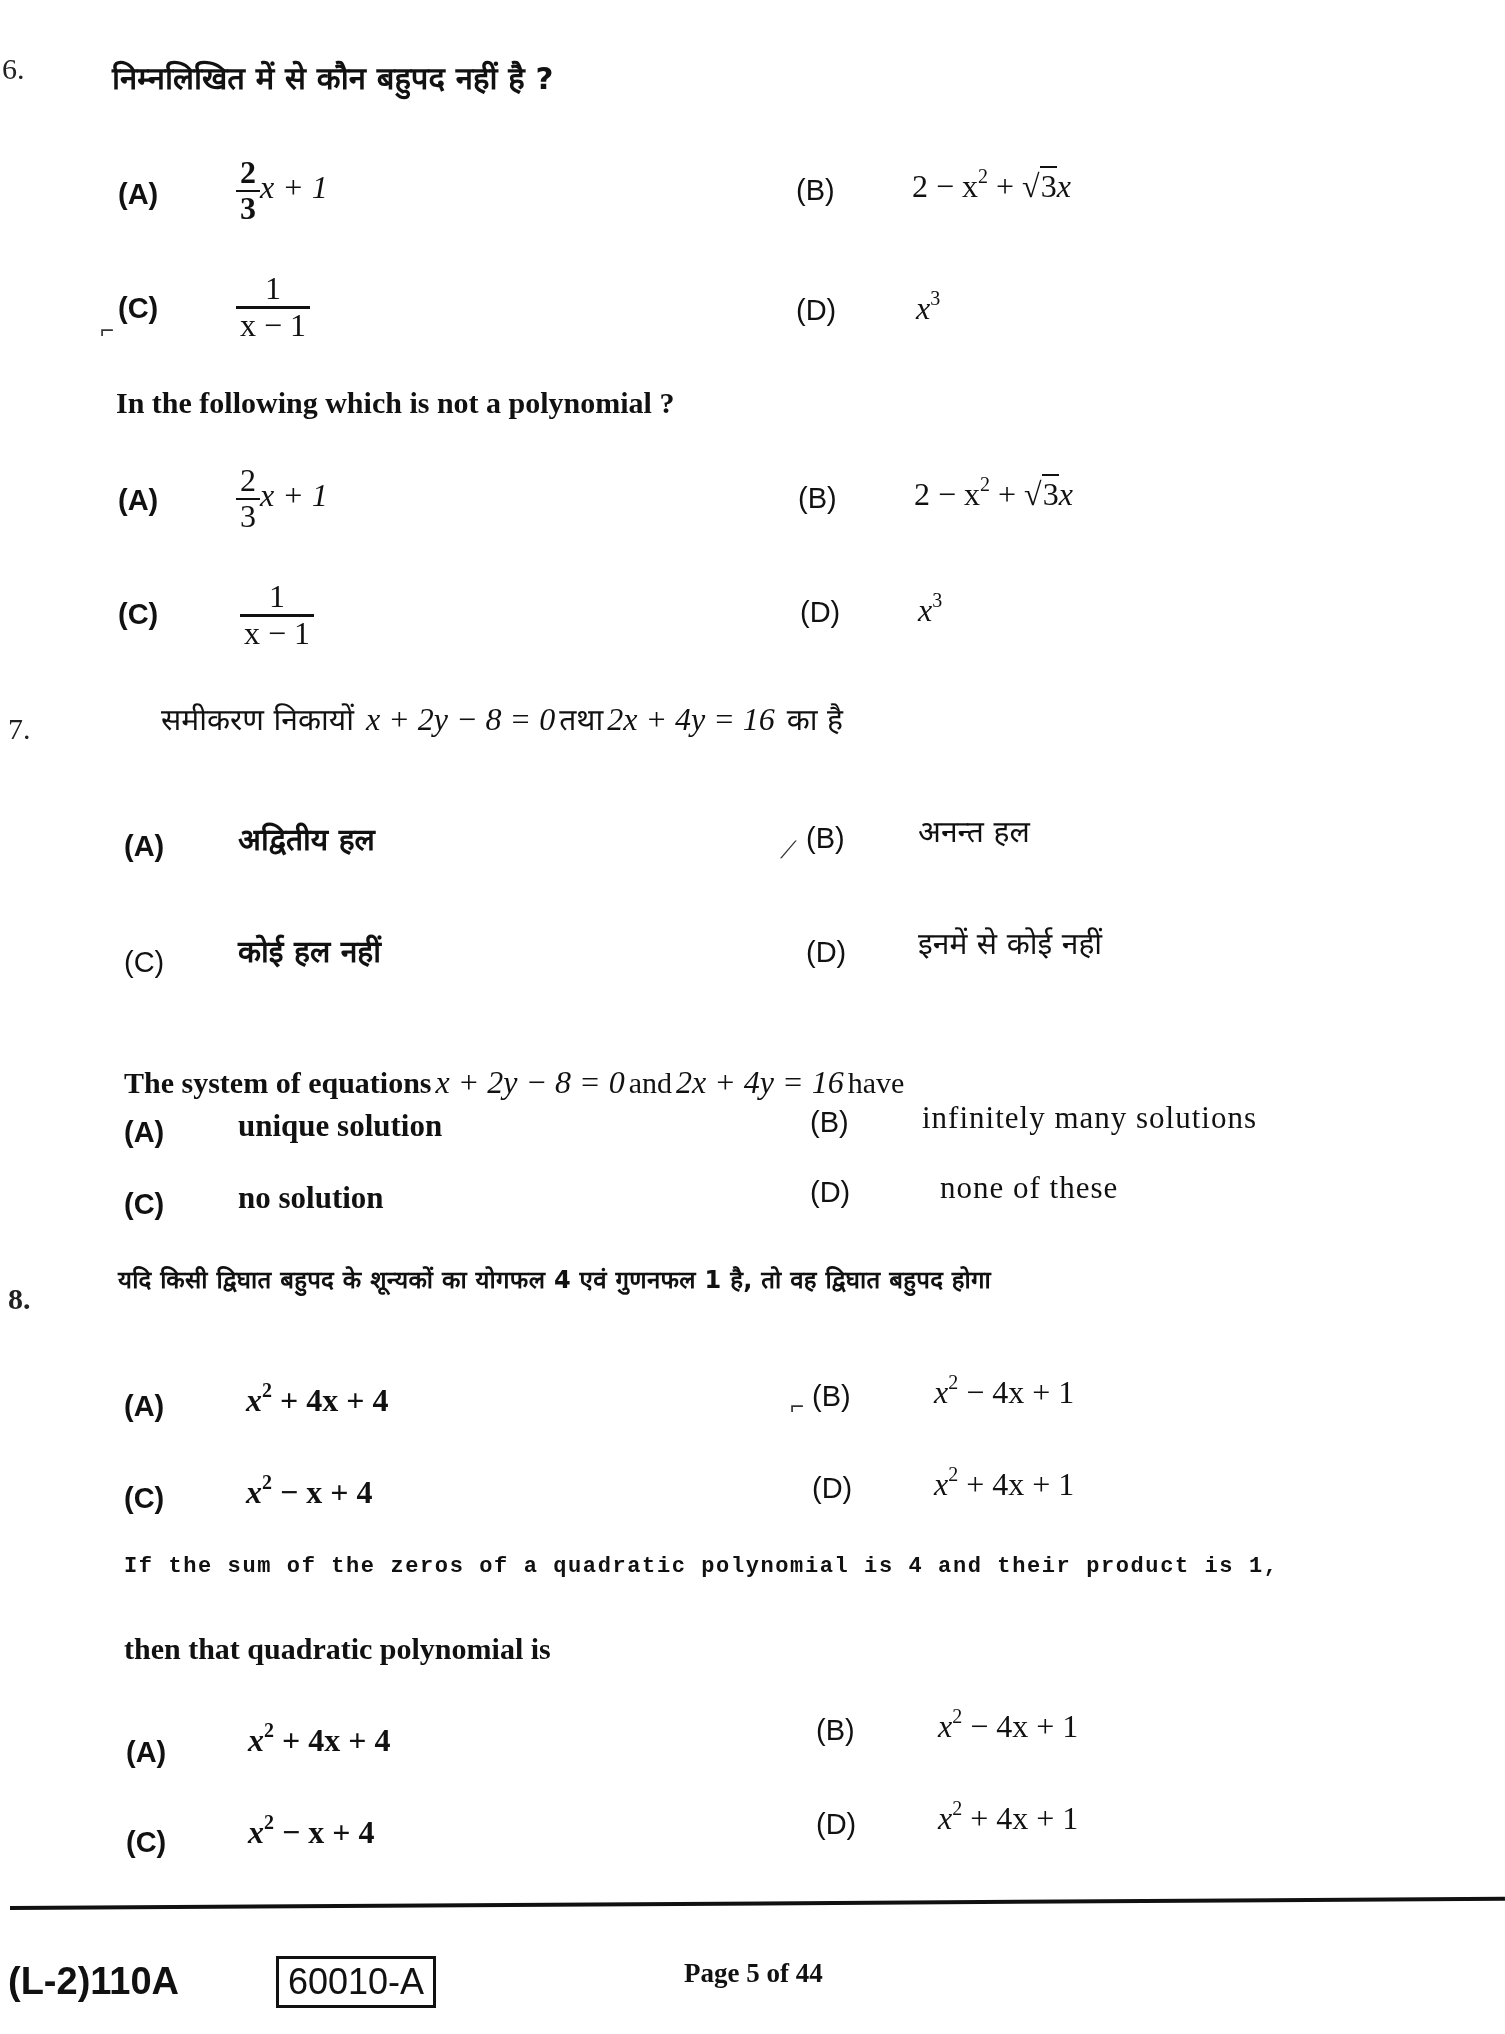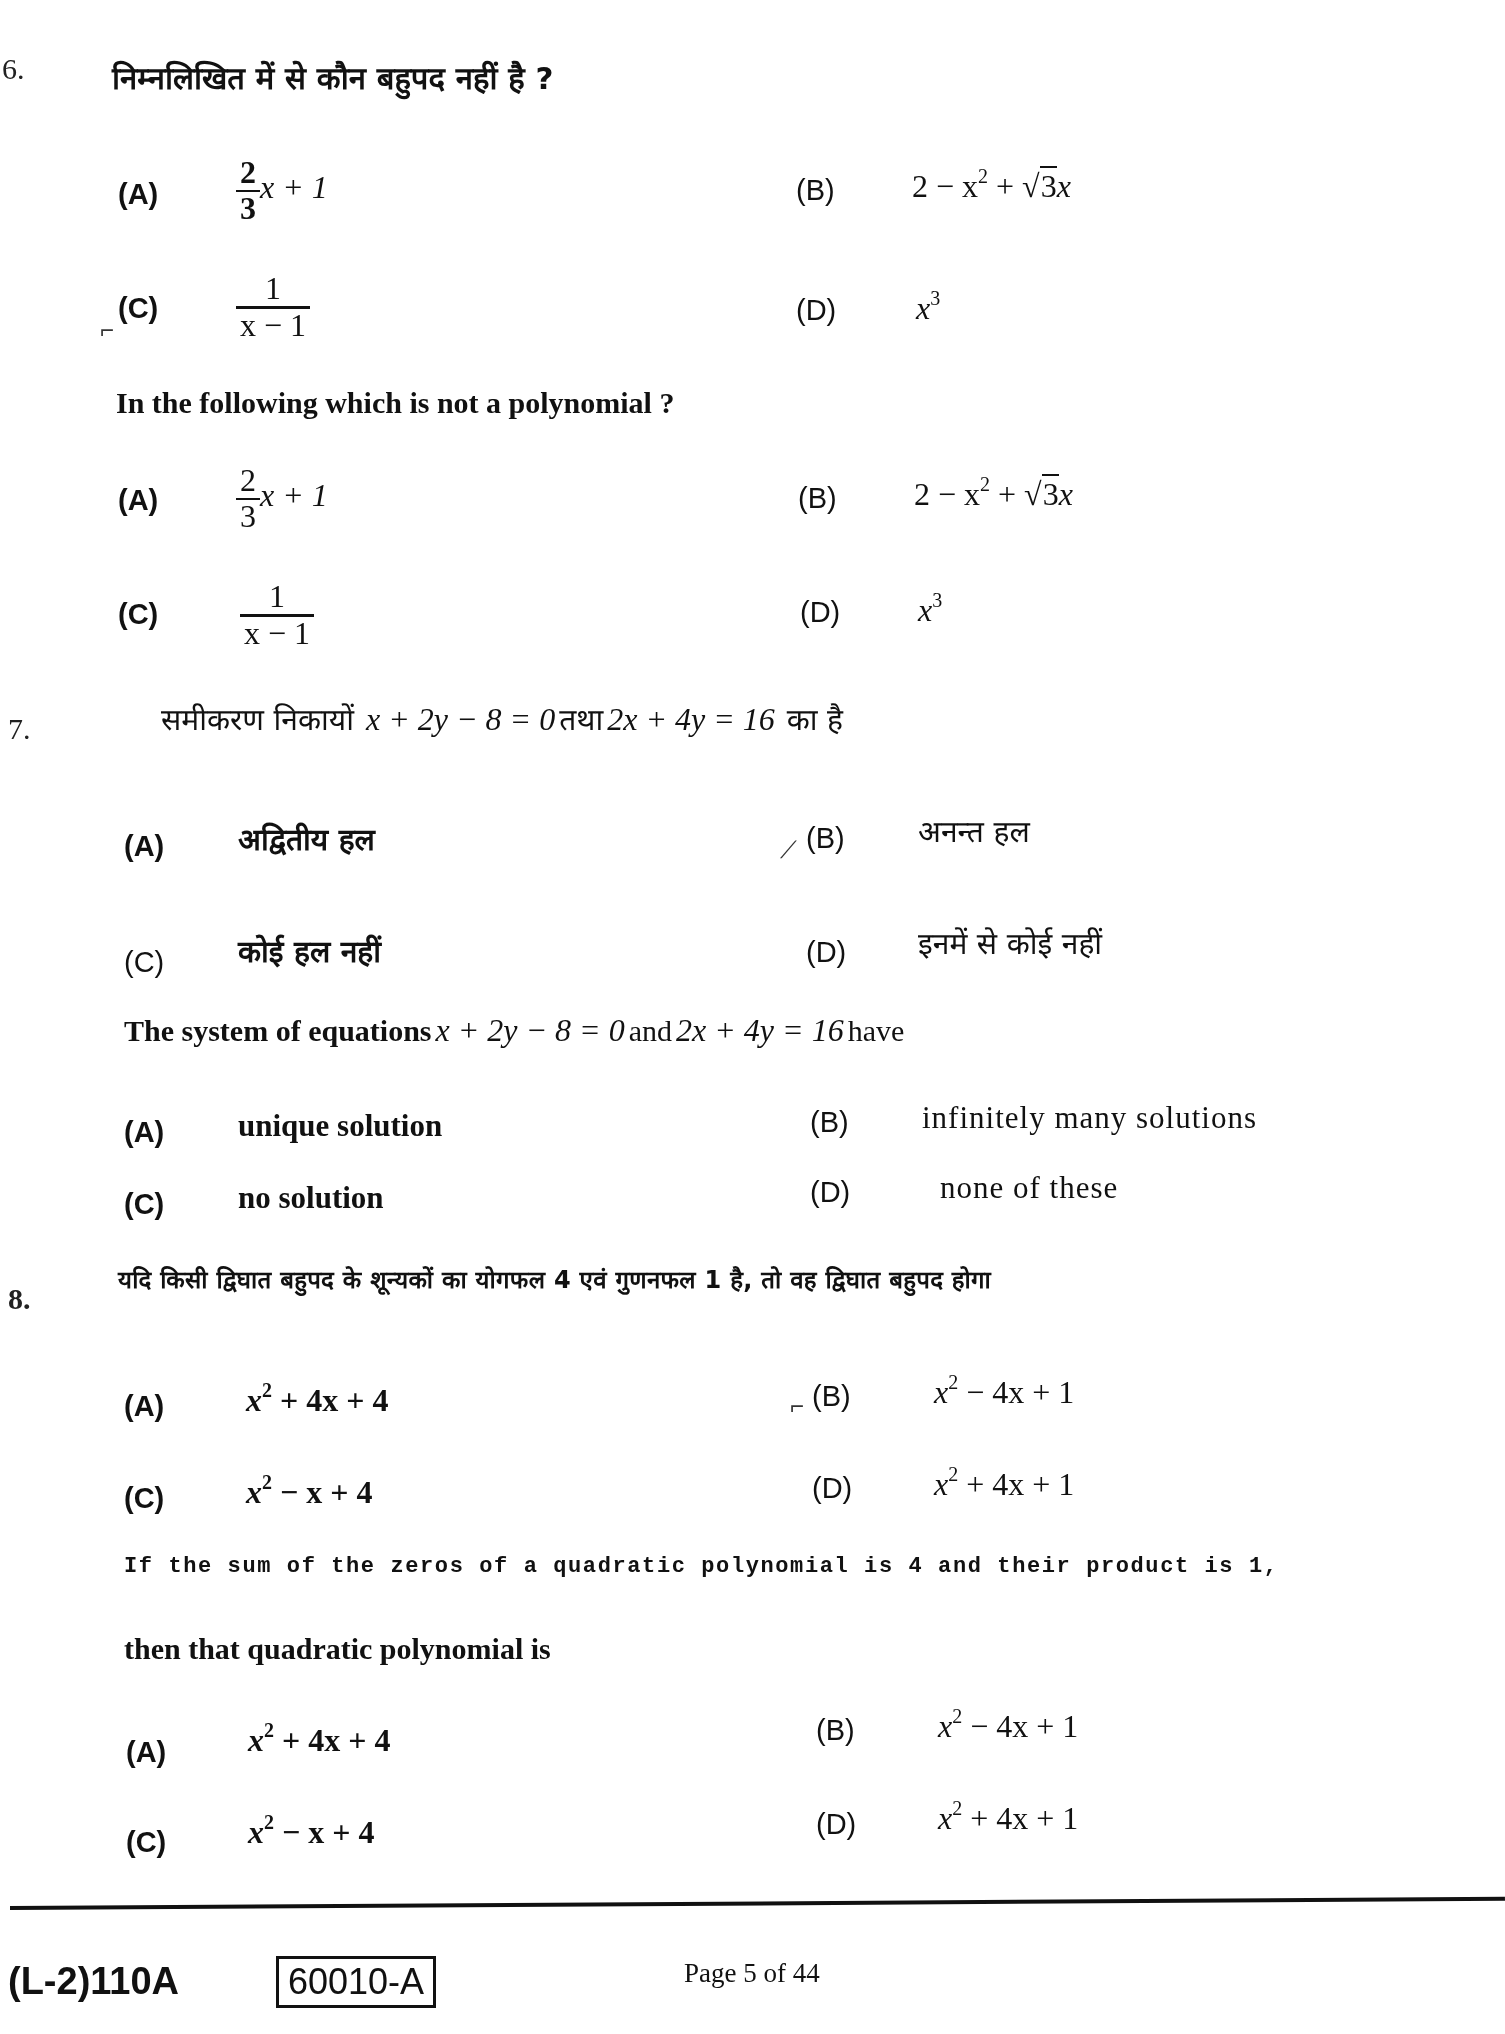--- a/index.html
+++ b/index.html
@@ -21,21 +21,21 @@
   .mathb { font-family: "Liberation Serif", serif; font-size: 32px; font-weight: bold; }
   sup { font-size: 20px; vertical-align: 14px; line-height: 0; }
   .frac { display: inline-flex; flex-direction: column; align-items: center; vertical-align: middle; }
   .frac .num { padding: 0 4px; line-height: 1.05; }
   .frac .den { border-top: 3px solid #111; padding: 0 4px; line-height: 1.05; }
   .sqrt { border-top: 2px solid #111; padding-left: 1px; }
   .mark { font-family: "Liberation Sans", sans-serif; font-size: 24px; color: #333; }
   .footer-rule { position: absolute; left: 10px; top: 1906px; width: 1495px; height: 4px; background: #111; transform: rotate(-0.35deg); transform-origin: left; }
   .footer-code { font-family: "Liberation Sans", sans-serif; font-size: 38px; font-weight: bold; }
   .footer-box { border: 3px solid #111; padding: 2px 9px; font-family: "Liberation Sans", sans-serif; font-size: 36px; }
-  .footer-page { font-family: "Liberation Serif", serif; font-size: 27px; font-weight: normal; }
+  .footer-page { font-family: "Liberation Serif", serif; font-size: 27px; font-weight: bold; }
 </style>
 </head>
 <body>
 
 <div class="abs qnum" style="left:2px;top:52px;">6.</div>
 <div class="abs hindi" style="left:112px;top:56px;font-size:31px;">निम्नलिखित में से कौन बहुपद नहीं है ?</div>
 
 <div class="abs opt-b" style="left:118px;top:178px;">(A)</div>
 <div class="abs math" style="left:236px;top:156px;">
   <span class="frac mathb">
@@ -106,21 +106,21 @@
 <div class="abs mark" style="left:780px;top:836px;">⟋</div>
 <div class="abs opt" style="left:806px;top:822px;">(B)</div>
 <div class="abs hindi-light" style="left:918px;top:810px;">अनन्त हल</div>
 
 <div class="abs opt" style="left:124px;top:946px;">(C)</div>
 <div class="abs hindi" style="left:238px;top:930px;">कोई हल नहीं</div>
 
 <div class="abs opt" style="left:806px;top:936px;">(D)</div>
 <div class="abs hindi-light" style="left:918px;top:922px;">इनमें से कोई नहीं</div>
 
-<div class="abs" style="left:124px;top:1012px;">
+<div class="abs" style="left:124px;top:1064px;">
   <span class="eng" style="font-size:30px;">The system of equations</span>
   <span class="math"><i>x + 2y − 8 = 0</i></span>
   <span class="eng" style="font-size:30px;font-weight:normal;">and</span>
   <span class="math"><i>2x + 4y = 16</i></span>
   <span class="eng" style="font-size:30px;font-weight:normal;">have</span>
 </div>
 
 <div class="abs opt-b" style="left:124px;top:1116px;">(A)</div>
 <div class="abs eng" style="left:238px;top:1108px;font-size:31px;">unique solution</div>
 

